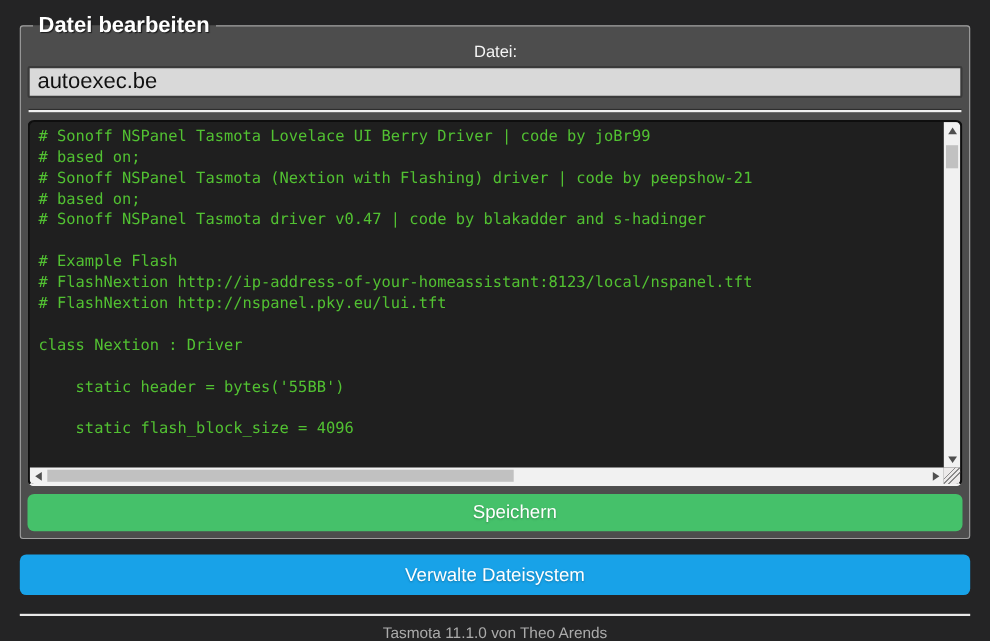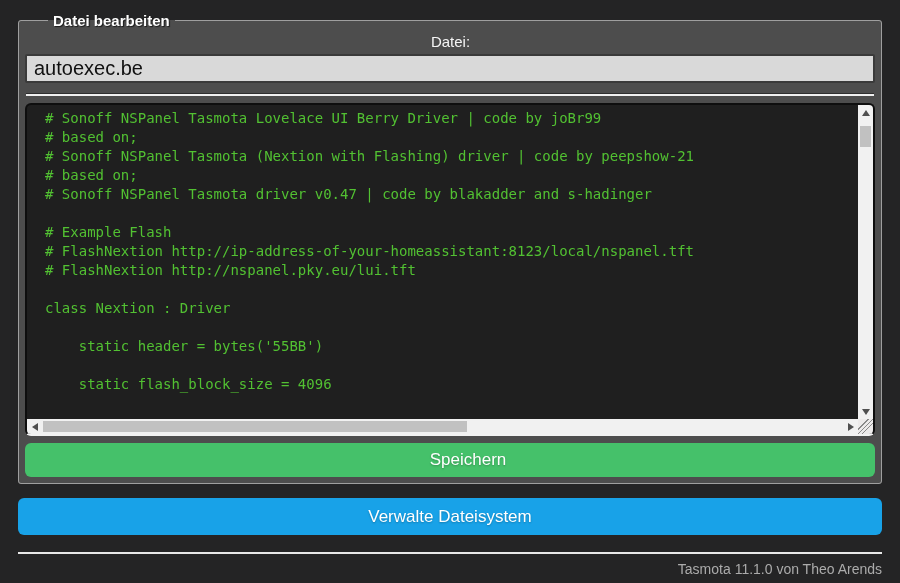--- a/index.html
+++ b/index.html
@@ -13,25 +13,25 @@
 
   
   fieldset.edit-panel {
     margin: 12px 18px 0 18px;
     border: 1px solid #9f9f9f;
     border-radius: 3px;
     background: #4d4d4d;
     padding: 2px 4px 5px 4px;
   }
   legend.panel-legend {
-    font-size: 15px;
+    font-size: 20px;
     font-weight: bold;
     color: #ffffff;
     padding: 0 5px;
-    margin-left: 25px;
+    margin-left: 7px;
     text-shadow: 1px 1px 1px #1a1a1a;
   }
   .file-label {
     display: block;
     font-size: 15px;
     color: #f5f5f5;
     margin: 2px 2px 4px 3px;
     text-align: center;
   }
   input.file-input {
@@ -61,21 +61,21 @@
     margin: 0 2px;
     height: 333px;
     background: #1f1f1f;
     border: 2px solid #0e0e0e;
     border-bottom-color: #f2f2f2;
     border-radius: 6px;
     overflow: hidden;
   }
   textarea.code-area {
     position: absolute;
-    top: 0; left: 10px;
+    top: 0; left: 0;
     width: calc(100% - 15px);
     height: calc(100% - 15px);
     background: transparent;
     border: none;
     outline: none;
     resize: none;
     overflow: hidden;
     white-space: pre;
     color: #52c132;
     font-family: "DejaVu Sans Mono", monospace;
@@ -145,21 +145,21 @@
   }
 
   
   .footer { margin: 0 18px; }
   hr.footer-divider {
     border: none;
     border-top: 2px solid #e8e8e8;
     margin-top: 17px;
   }
   .footer-text {
-    text-align: right;
+    text-align: center;
     font-size: 14px;
     color: #ababab;
     padding-top: 7px;
   }
 </style>
 </head>
 <body>
 
 <div class="page">
 

